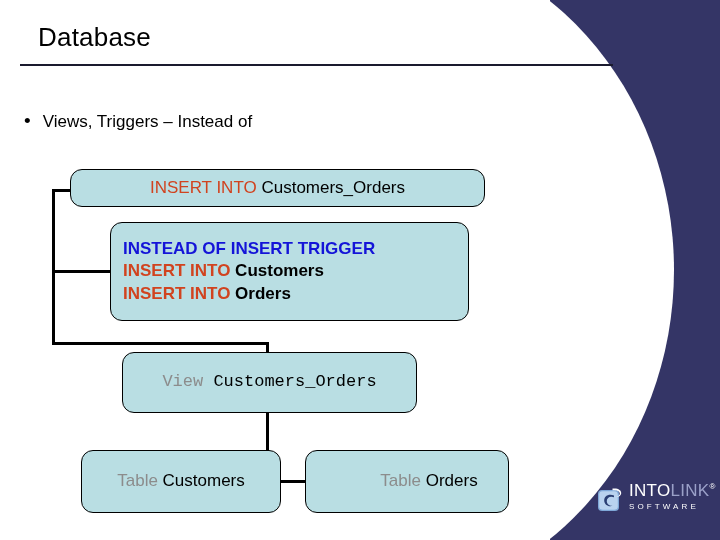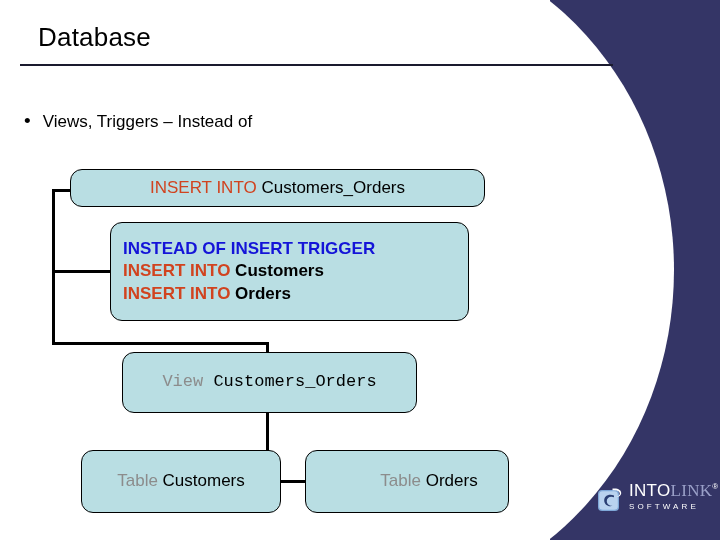--- a/index.html
+++ b/index.html
@@ -135,21 +135,21 @@
     left: 33px;
     top: 3px;
   }
   .logo-word {
     font-size: 17px;
     letter-spacing: 0.3px;
     line-height: 1;
     white-space: nowrap;
   }
   .logo-open { color: #ffffff; }
-  .logo-link { color: #9aa0c8; font-family: Liberation Serif, serif; }
+  .logo-link { color: #9aa0c8; }
   .logo-tm {
     font-size: 8px;
     color: #ffffff;
     vertical-align: super;
   }
   .logo-sub {
     font-size: 8px;
     color: #ffffff;
     letter-spacing: 3.1px;
     margin-top: 3px;

